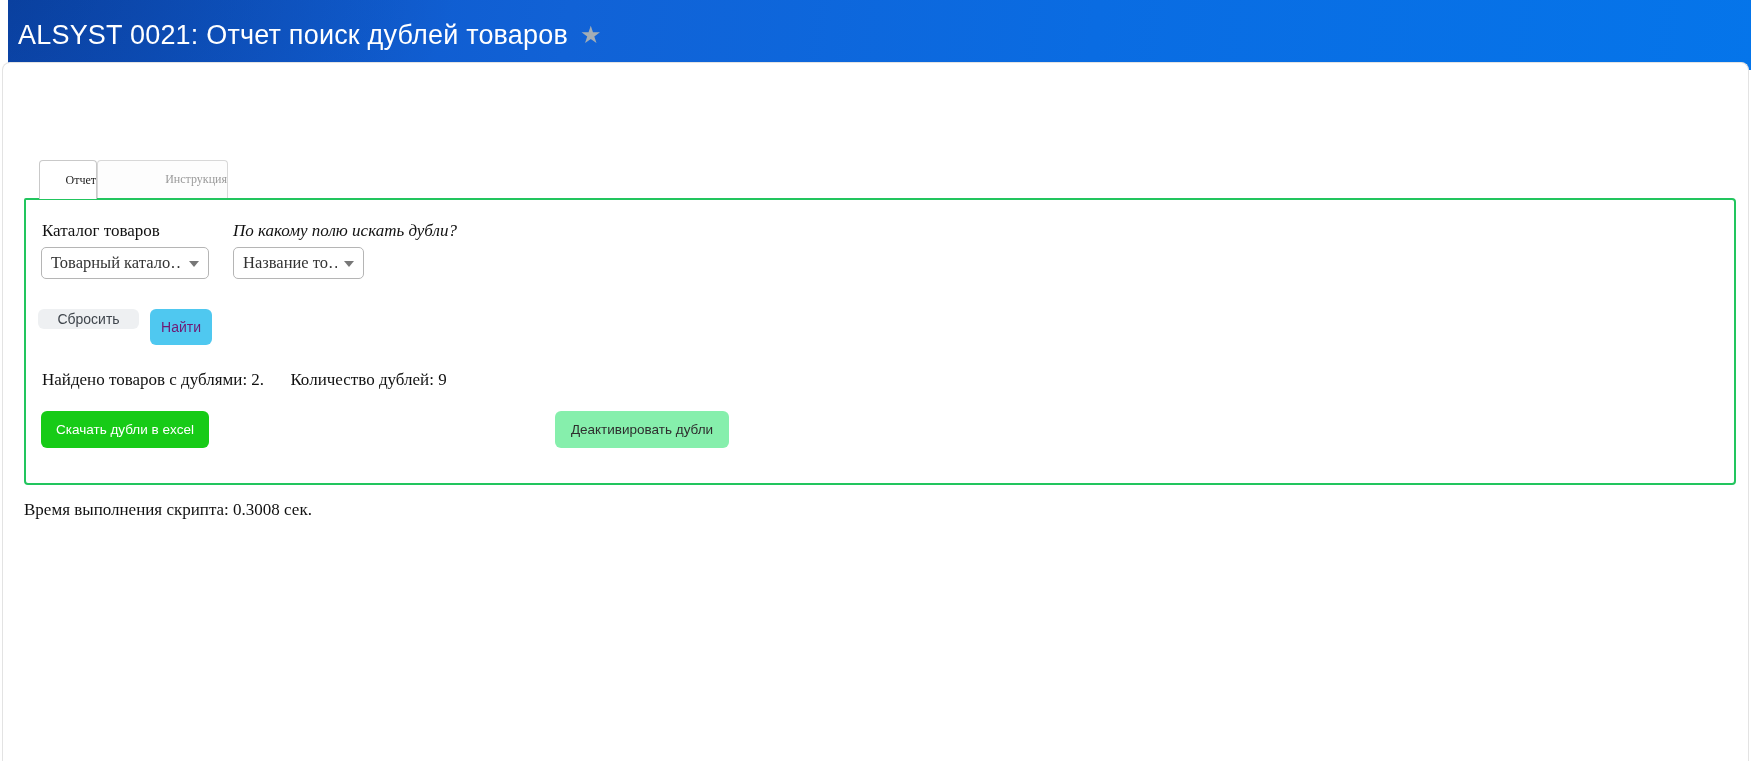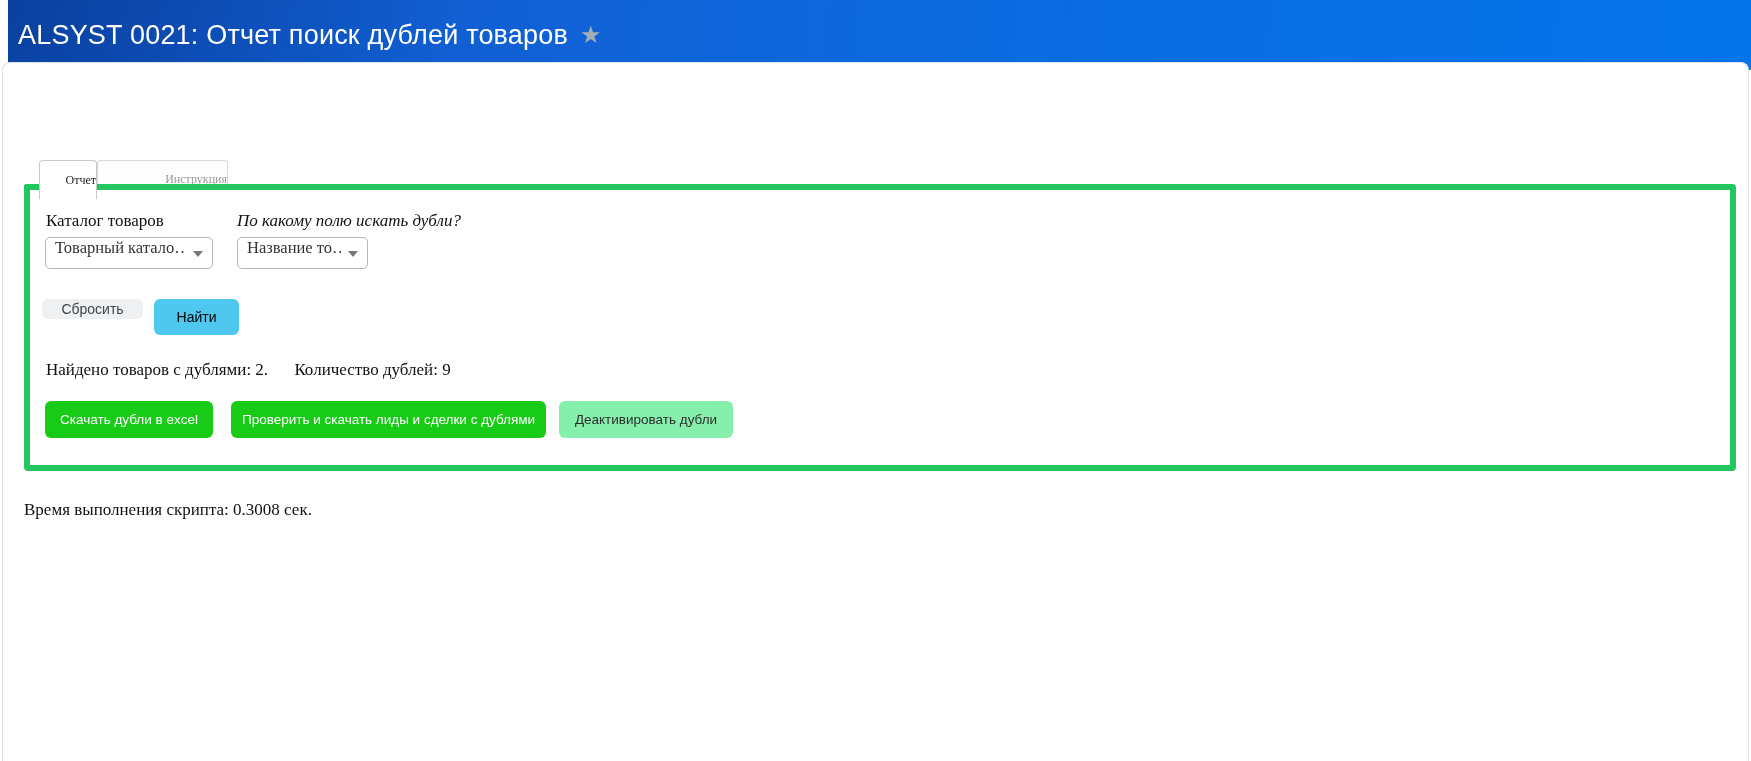--- a/index.html
+++ b/index.html
@@ -71,42 +71,42 @@
     background: #fdfdfd;
     border: 1px solid #d8d8d8;
     border-bottom: none;
     color: #9b9b9b;
     z-index: 1;
   }
 
   
   .panel {
     position: absolute;
-    left: 21px; top: 121px;
+    left: 21px; top: 135px;
     width: 1712px; height: 287px;
     background: #ffffff;
-    border: 6px solid #22c55e;
+    border: 2px solid #22c55e;
     border-radius: 2px 4px 4px 4px;
     z-index: 2;
   }
 
   .field-label {
     position: absolute; top: 21px;
     font-size: 17px; color: #111111;
     white-space: nowrap;
   }
   .label-catalog { left: 16px; }
   .label-field   { left: 207px; font-style: italic; }
 
   .dropdown {
     position: absolute; top: 47px; height: 32px;
     background: #ffffff;
     border: 1px solid #b5b5b5;
     border-radius: 5px;
-    display: flex; align-items: flex-start;
+    display: flex; align-items: center;
     padding: 0 26px 0 9px;
     cursor: pointer;
   }
   .dd-catalog { left: 15px;  width: 168px; }
   .dd-field   { left: 207px; width: 131px; }
   .dd-value {
     font-size: 16.5px; color: #333333;
     white-space: nowrap; overflow: hidden;
     flex: 1;
   }
@@ -124,22 +124,22 @@
     font-family: "Liberation Sans", sans-serif;
     border: none; border-radius: 6px;
     cursor: pointer;
     white-space: nowrap;
   }
   .btn-reset {
     left: 12px; top: 109px; width: 101px; height: 20px;
     background: #eef0f2; color: #3f454c; font-size: 14px;
   }
   .btn-find {
-    left: 124px; top: 109px; width: 85px; height: 36px;
-    background: #4fc8f0; color: #000000; font-size: 14px;
+    left: 124px; top: 109px; width: 62px; height: 36px;
+    background: #4fc8f0; color: #701a75; font-size: 14px;
   }
 
   .results-line {
     position: absolute; left: 16px; top: 170px;
     font-size: 17px; color: #111111;
     white-space: nowrap;
   }
   .results-line .count-part { margin-left: 22px; }
 
   .btn-green {
@@ -192,20 +192,19 @@
 
     <button class="btn btn-reset">Сбросить</button>
     <button class="btn btn-find">Найти</button>
 
     <div class="results-line">
       <span>Найдено товаров с дублями: 2.</span>
       <span class="count-part">Количество дублей: 9</span>
     </div>
 
     <button class="btn btn-green btn-excel">Скачать дубли в excel</button>
-    <button class="btn btn-green btn-leads">Проверить и скачать лиды и сделки с дублями</button>
     <button class="btn btn-pink">Деактивировать дубли</button>
 
   </div>
 
   <div class="exec-time">Время выполнения скрипта: 0.3008 сек.</div>
 
 </div>
 
 </body></html>

